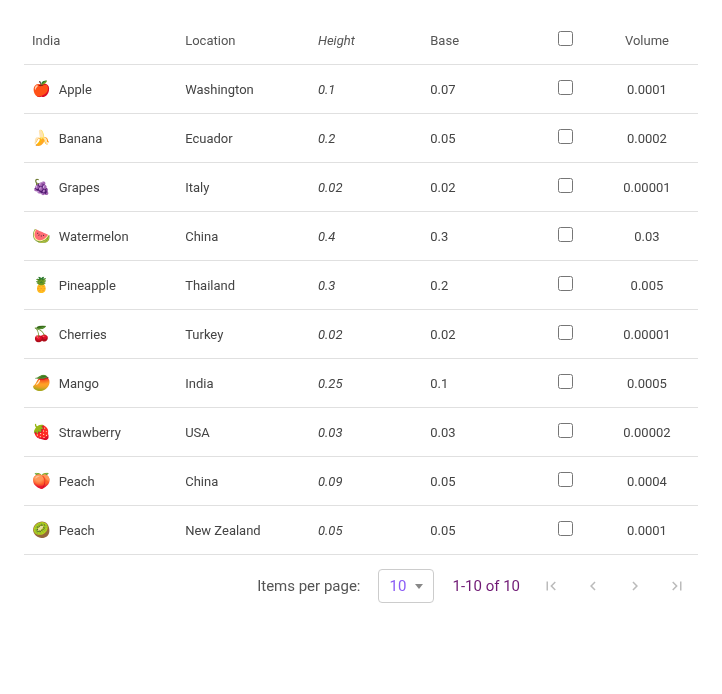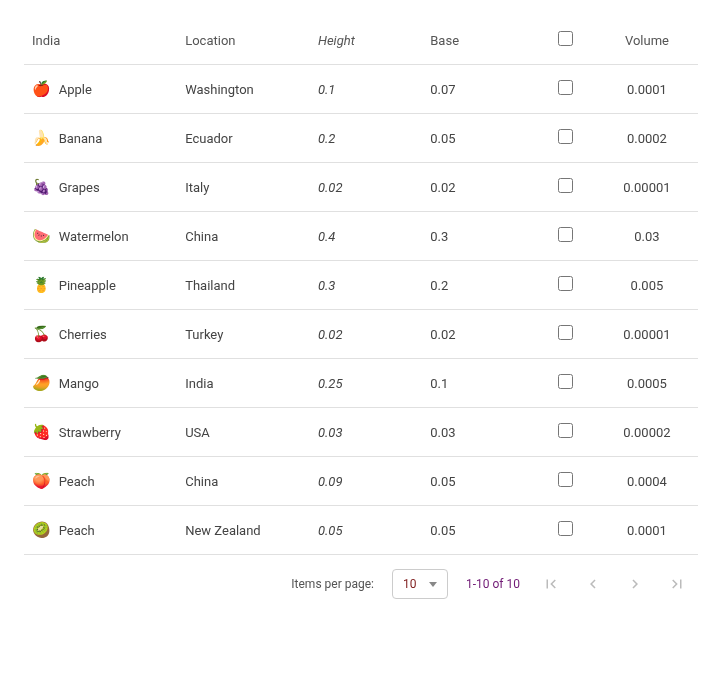--- a/index.html
+++ b/index.html
@@ -51,34 +51,34 @@
       cursor: pointer;
       accent-color: #555;
     }
     .paginator {
       display: flex;
       align-items: center;
       justify-content: flex-end;
       gap: 18px;
       padding: 14px 8px 0 8px;
       color: #555;
-      font-size: 12px;
+      font-size: 15px;
     }
     .paginator .label { color: #555; }
     .page-size {
       display: inline-flex;
       align-items: center;
       gap: 8px;
       border: 1px solid #ccc;
       border-radius: 4px;
       padding: 7px 10px;
       cursor: pointer;
       min-width: 56px;
       justify-content: space-between;
-      color: #7f1d1d;
+      color: #8b5cf6;
     }
     .page-size .caret {
       width: 0; height: 0;
       border-left: 4px solid transparent;
       border-right: 4px solid transparent;
       border-top: 5px solid #888;
     }
     .range { color: #701a75; white-space: nowrap; }
     .nav-btns {
       display: flex;

